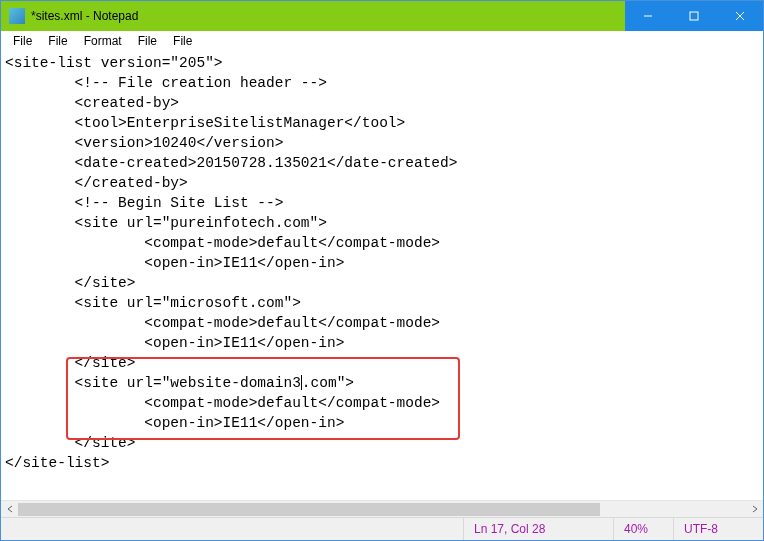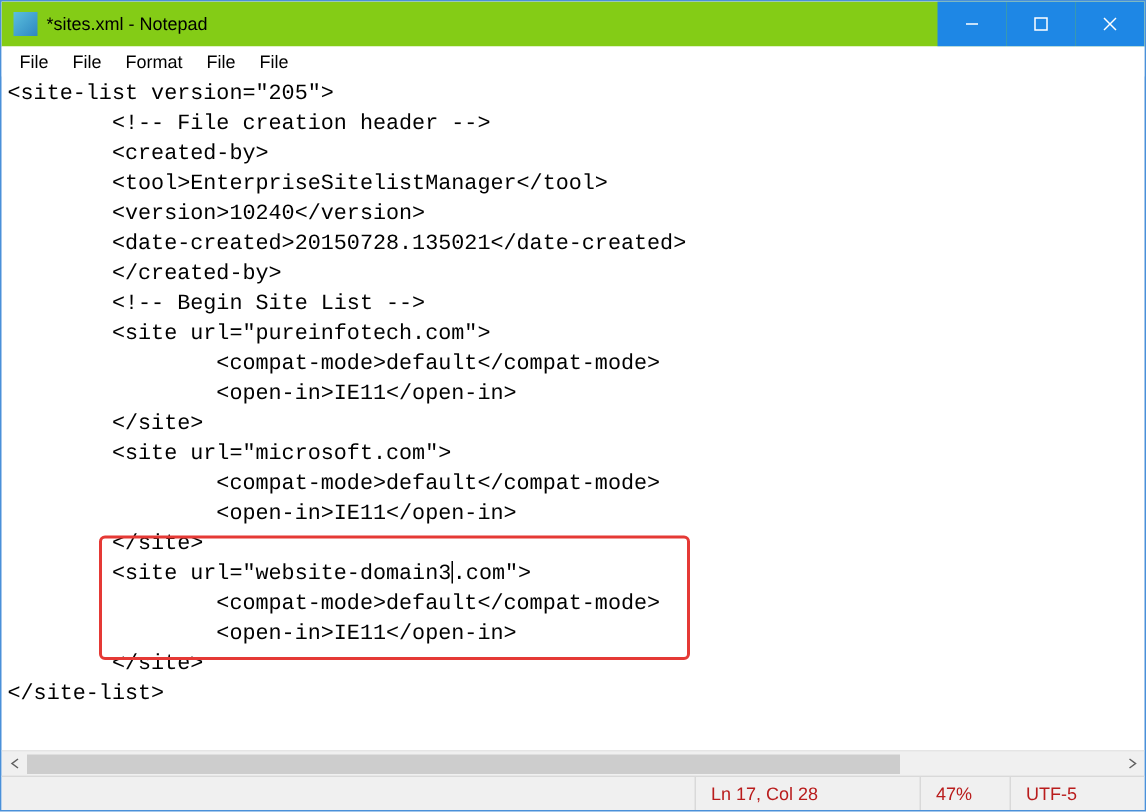--- a/index.html
+++ b/index.html
@@ -13,21 +13,21 @@
     .winbtn svg { stroke: #fff; stroke-width: 1; fill: none; }
     .menubar { height: 20px; background: #fff; display: flex; align-items: center; padding: 0 4px; font-size: 12px; border-bottom: 0; }
     .menuitem { padding: 2px 8px; cursor: default; }
     .editor { flex: 1; overflow: hidden; display: flex; flex-direction: column; }
     .editor-inner { flex: 1; padding: 2px 4px 0 4px; font-family: Consolas, "Courier New", monospace; font-size: 14.5px; line-height: 20px; color: #000; white-space: pre; overflow: hidden; position: relative; }
     .highlight-box { position: absolute; border: 2.5px solid #e53935; border-radius: 4px; pointer-events: none; }
     .scrollbar-h { height: 17px; background: #f0f0f0; display: flex; align-items: center; border-top: 1px solid #e5e5e5; }
     .sb-arrow { width: 17px; height: 17px; display: flex; align-items: center; justify-content: center; color: #606060; }
     .sb-track { flex: 1; height: 17px; position: relative; }
     .sb-thumb { position: absolute; left: 0; top: 2px; height: 13px; width: 80%; background: #cdcdcd; }
-    .statusbar { height: 23px; background: #f0f0f0; border-top: 1px solid #d9d9d9; display: flex; align-items: center; font-size: 12px; color: #b91c1c; }
+    .statusbar { height: 23px; background: #f0f0f0; border-top: 1px solid #d9d9d9; display: flex; align-items: center; font-size: 12px; color: #a21caf; }
     .status-cell { padding: 0 10px; border-left: 1px solid #d9d9d9; height: 100%; display: flex; align-items: center; }
     .status-spacer { flex: 1; }
     .caret { display:inline-block; width:0; border-left:1px solid #000; height:15px; vertical-align:middle; margin-bottom:2px;}
   </style>
 </head>
 <body>
 
 <div class="titlebar">
   <span class="titlebar-icon"></span>
   <span class="titlebar-text">*sites.xml - Notepad</span>
@@ -94,15 +94,15 @@
         <svg width="8" height="8">
           <polyline points="2,1 6,4 2,7" fill="none" stroke="#606060"></polyline>
         </svg>
       </div>
   </div>
 </div>
 
 <div class="statusbar">
   <div class="status-spacer"></div>
   <div class="status-cell" style="min-width:150px">Ln 17, Col 28</div>
-  <div class="status-cell" style="min-width:60px">47%</div>
-  <div class="status-cell" style="min-width:90px">UTF-5</div>
+  <div class="status-cell" style="min-width:60px">40%</div>
+  <div class="status-cell" style="min-width:90px">UTF-8</div>
 </div>
 
 </body></html>

